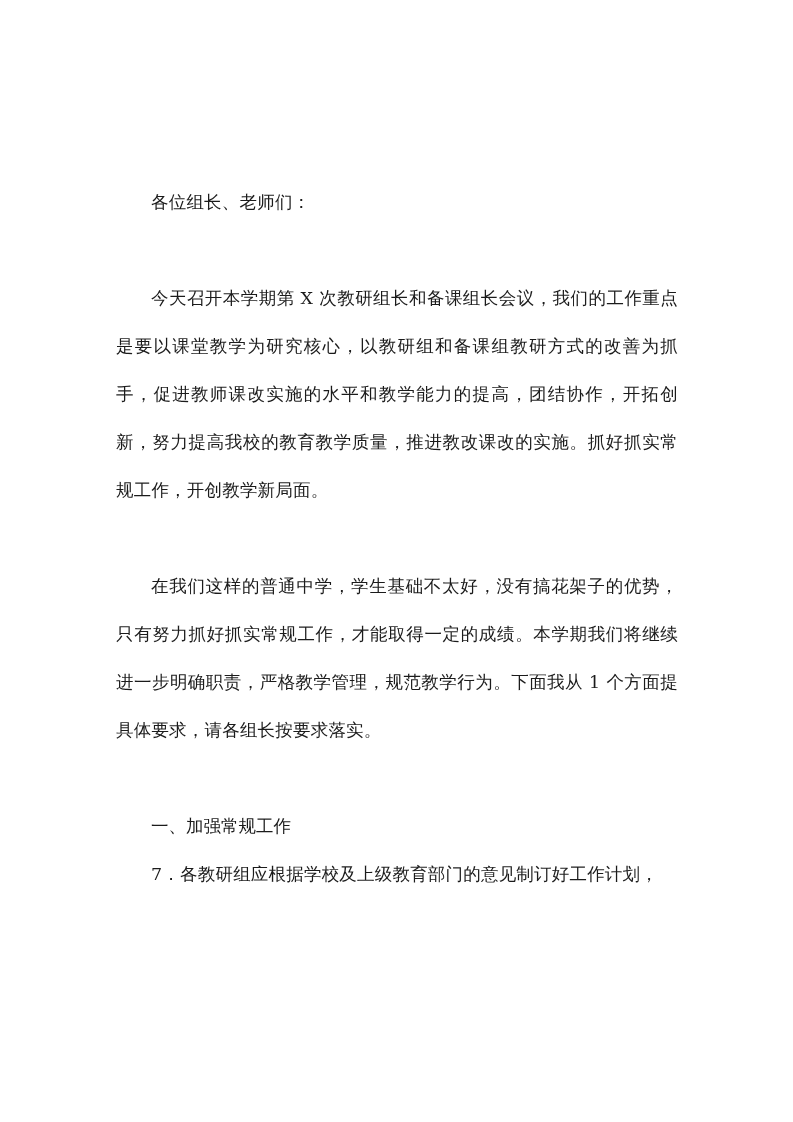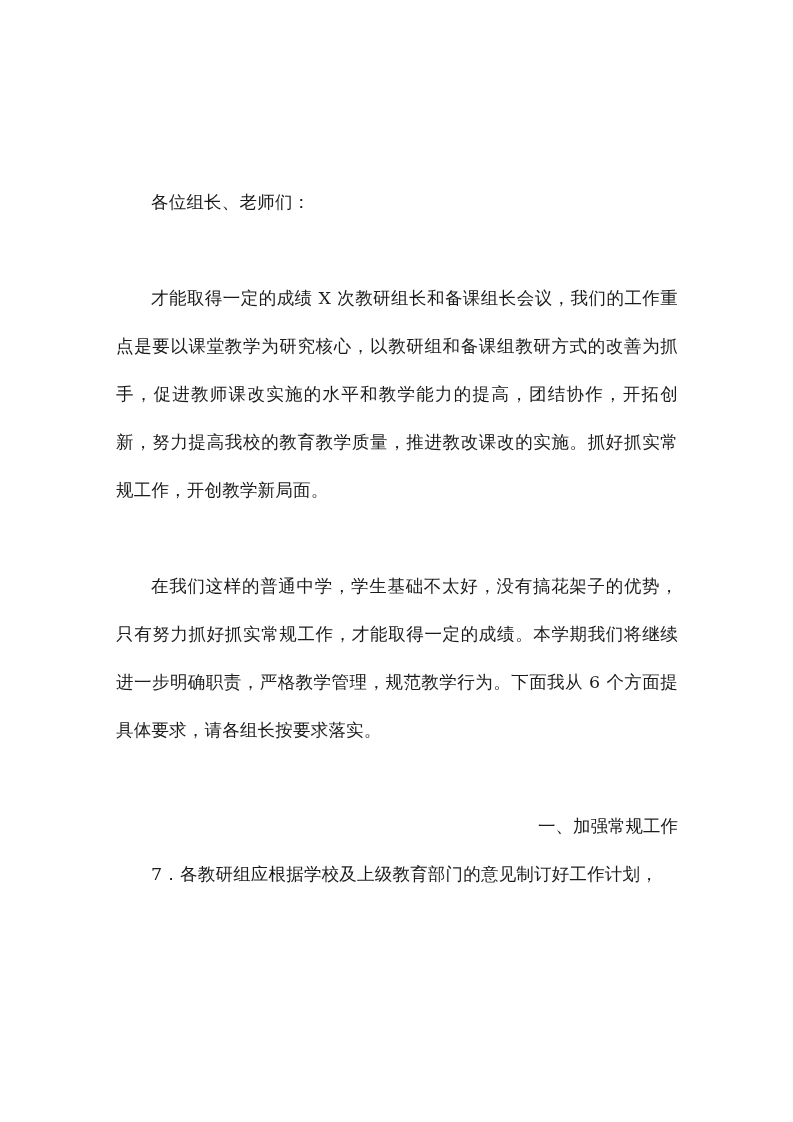--- a/index.html
+++ b/index.html
@@ -54,35 +54,34 @@
 
   .heading {
     font-family: "DejaVu Serif", "Liberation Serif", serif;
     font-size: 17.5px;
     line-height: 48px;
     color: #1b1b1b;
     margin: 0;
     padding: 0;
     font-weight: normal;
     text-indent: 2em;
-    text-align: right;
   }
 </style>
 </head>
 <body>
 
 <div class="page">
 
   <div class="doc-body">
 
     <p class="para indent gap-after">各位组长、老师们：</p>
 
-    <p class="para indent gap-after">才能取得一定的成绩 X 次教研组长和备课组长会议，我们的工作重点是要以课堂教学为研究核心，以教研组和备课组教研方式的改善为抓手，促进教师课改实施的水平和教学能力的提高，团结协作，开拓创新，努力提高我校的教育教学质量，推进教改课改的实施。抓好抓实常规工作，开创教学新局面。</p>
+    <p class="para indent gap-after">今天召开本学期第 X 次教研组长和备课组长会议，我们的工作重点是要以课堂教学为研究核心，以教研组和备课组教研方式的改善为抓手，促进教师课改实施的水平和教学能力的提高，团结协作，开拓创新，努力提高我校的教育教学质量，推进教改课改的实施。抓好抓实常规工作，开创教学新局面。</p>
 
-    <p class="para indent gap-after">在我们这样的普通中学，学生基础不太好，没有搞花架子的优势，只有努力抓好抓实常规工作，才能取得一定的成绩。本学期我们将继续进一步明确职责，严格教学管理，规范教学行为。下面我从 6 个方面提具体要求，请各组长按要求落实。</p>
+    <p class="para indent gap-after">在我们这样的普通中学，学生基础不太好，没有搞花架子的优势，只有努力抓好抓实常规工作，才能取得一定的成绩。本学期我们将继续进一步明确职责，严格教学管理，规范教学行为。下面我从 1 个方面提具体要求，请各组长按要求落实。</p>
 
     <p class="heading gap-after">一、加强常规工作</p>
 
 
     <p class="para indent">7．各教研组应根据学校及上级教育部门的意见制订好工作计划，</p>
 
   </div>
 
 </div>
 

